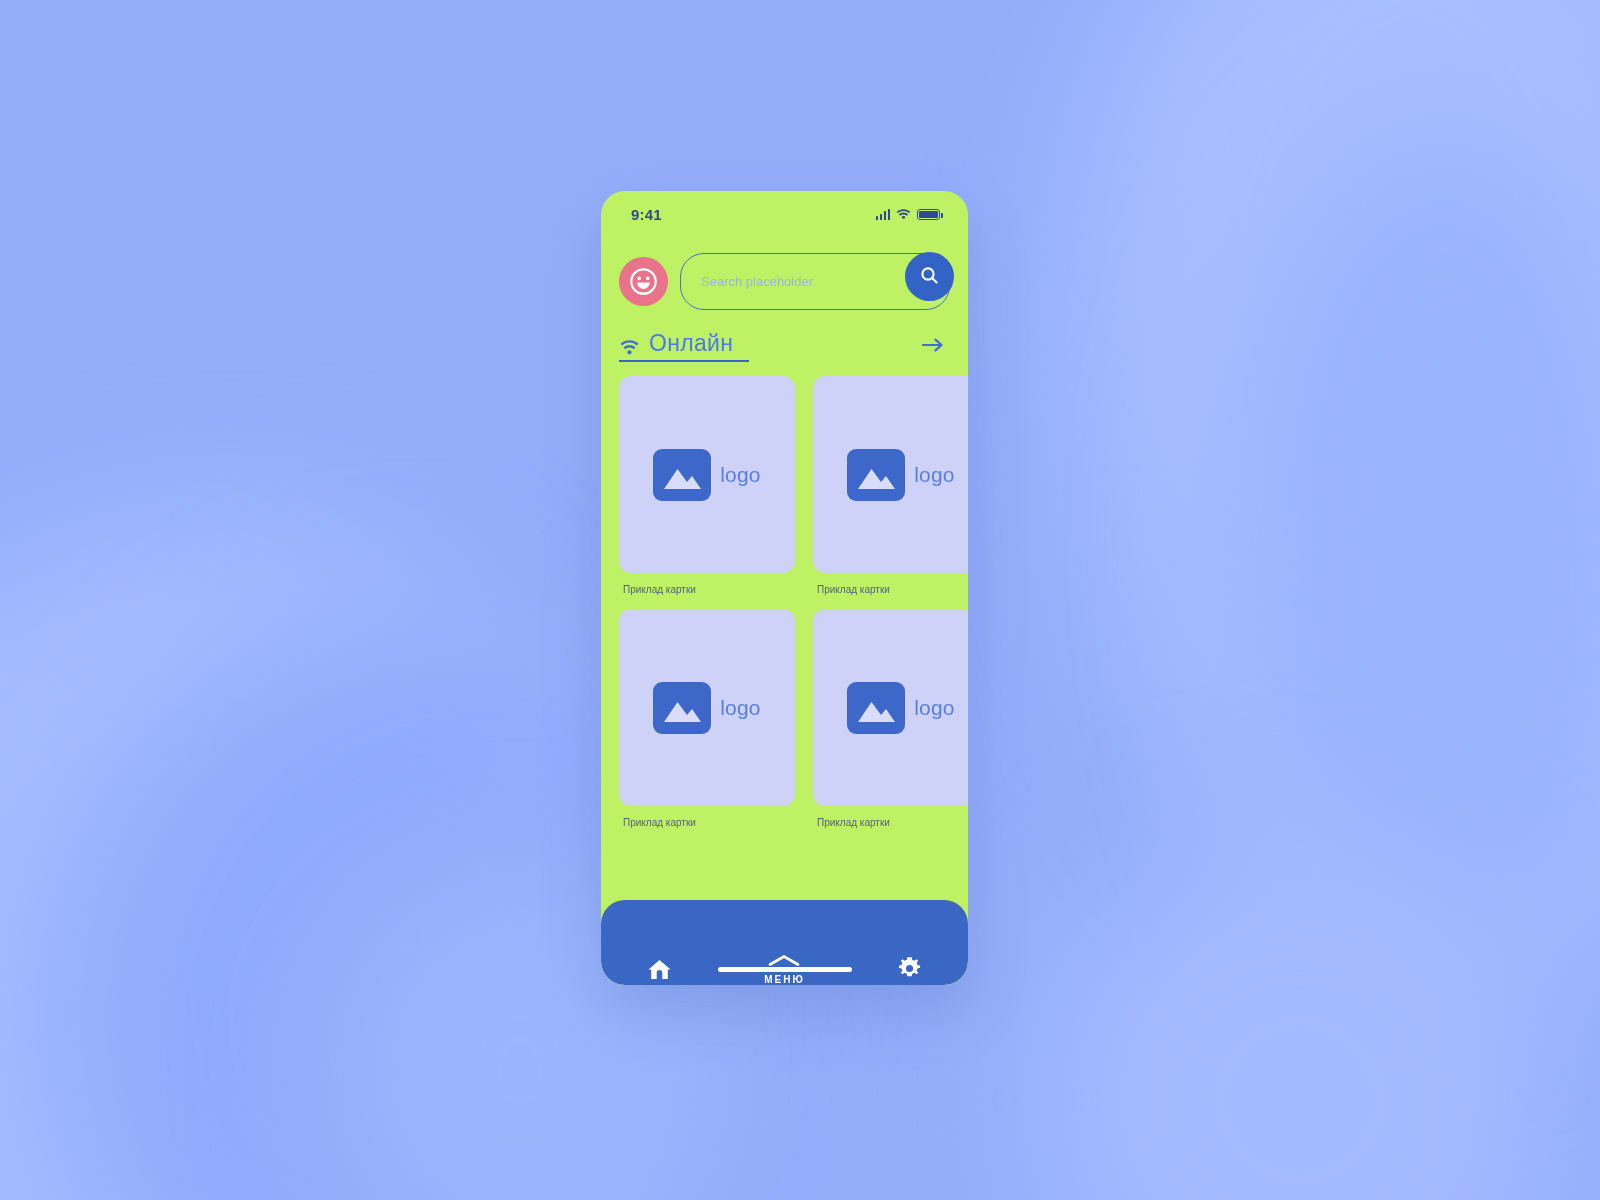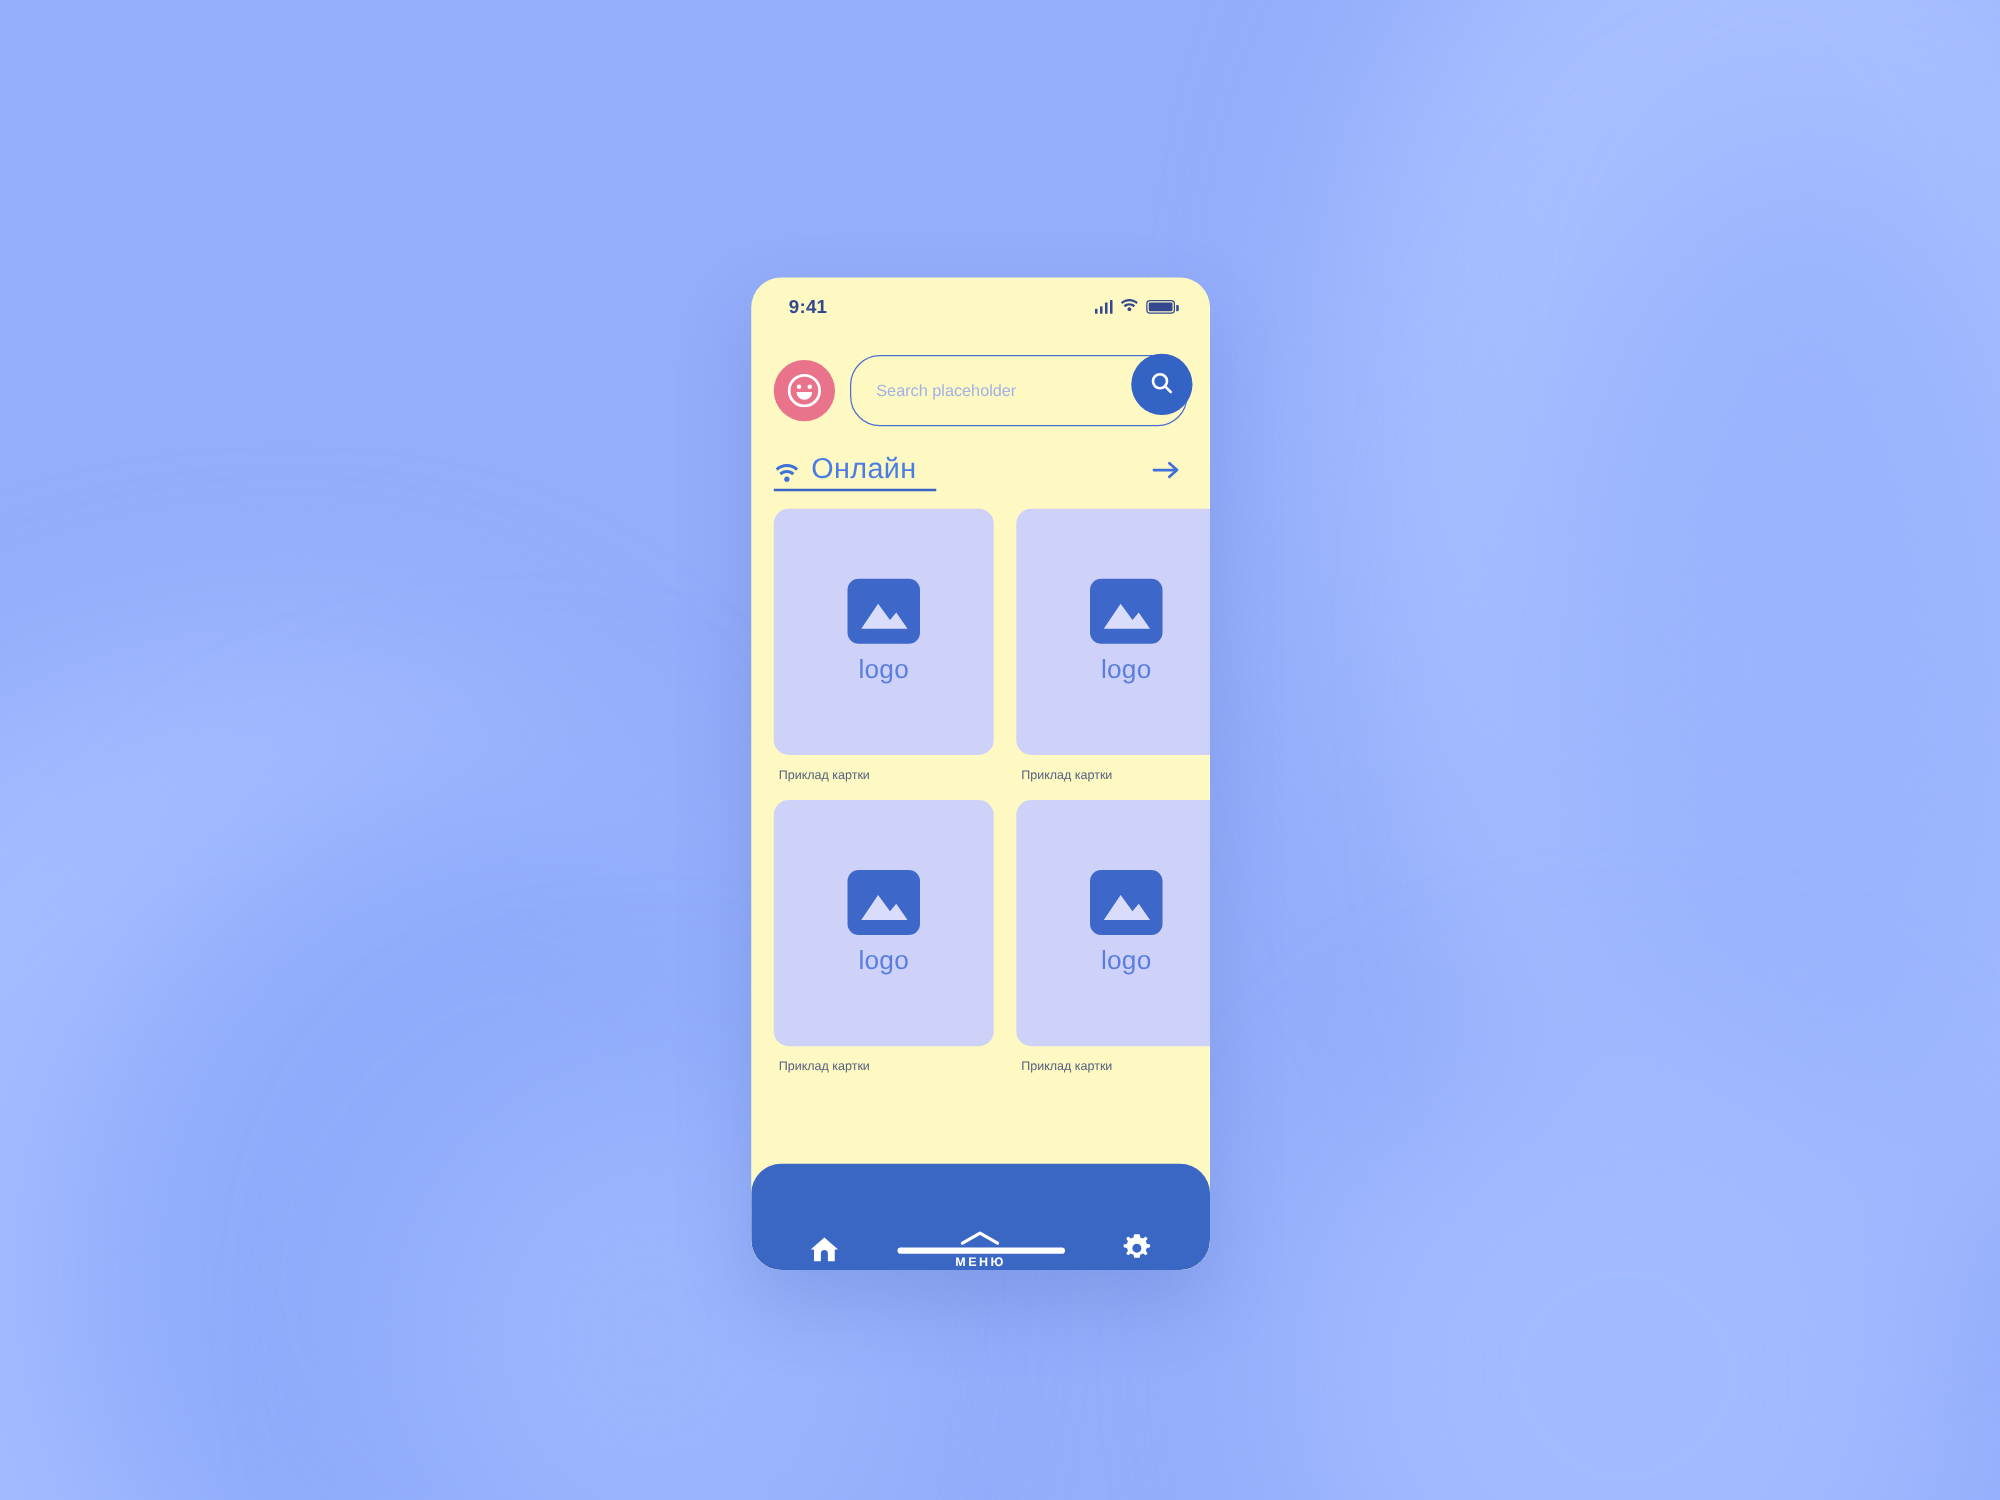--- a/index.html
+++ b/index.html
@@ -53,25 +53,24 @@
     width:380px; height:420px;
     left:330px; top:860px;
     background:#9bb5fd;
   }
 
   
   .phone {
     position:absolute;
     left:601px; top:191px;
     width:367px; height:794px;
-    background:#fef9c3;
+    background:#bef264;
     border-radius:24px;
     overflow:hidden;
     box-shadow:0 26px 60px rgba(60,85,170,0.22);
-    margin-top:31px;
   }
 
   
   .status-bar {
     height:46px;
     display:flex; align-items:center;
     justify-content:space-between;
     padding:0 28px 0 30px;
   }
   .status-time {
@@ -171,21 +170,21 @@
     display:flex;
     gap:18px;
     padding:14px 0 0 18px;
   }
   .card-cell { width:176px; flex:0 0 176px; }
   .card {
     height:197px;
     background:#cfd2f8;
     border-radius:12px;
     display:flex;
-    flex-direction:column;
+    flex-direction:row;
     align-items:center;
     justify-content:center;
     gap:9px;
     cursor:pointer;
   }
   .card-img {
     width:58px; height:52px;
     background:#3d68ca;
     border-radius:9px;
     display:flex; align-items:flex-end; justify-content:center;

